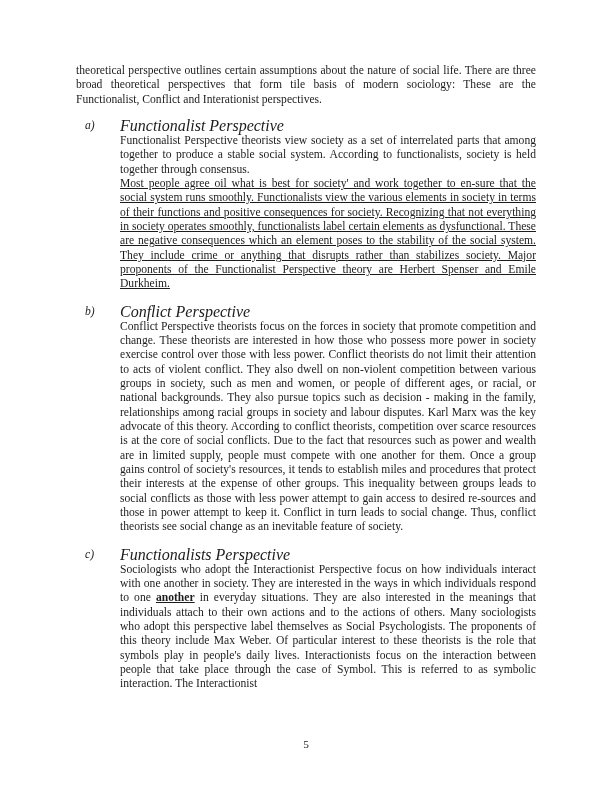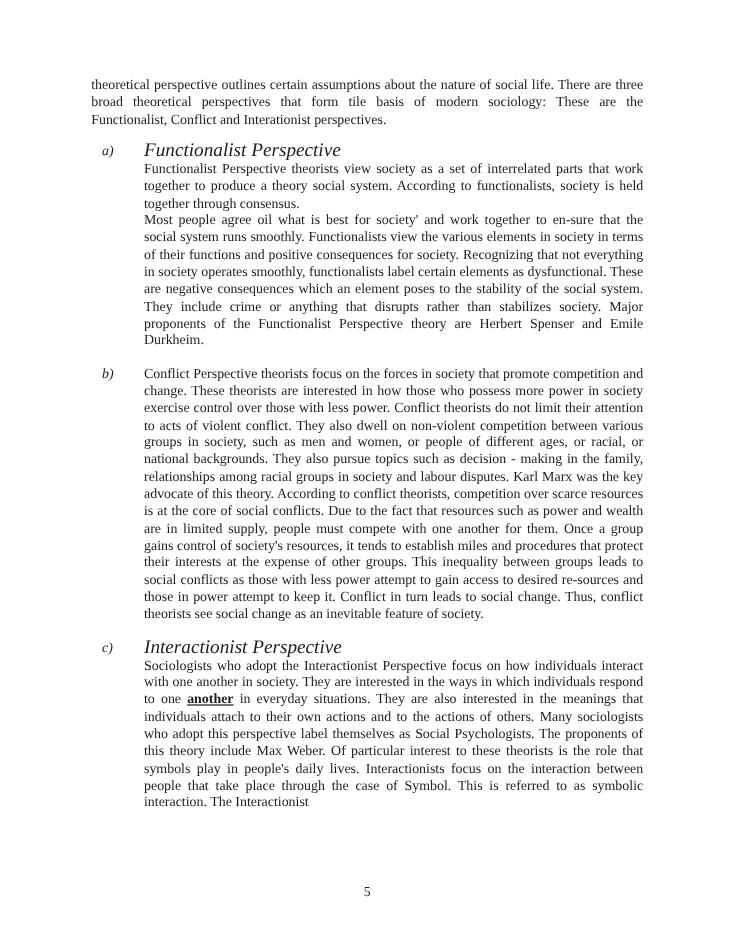--- a/index.html
+++ b/index.html
@@ -73,20 +73,21 @@
     margin: 0 0 0.5px 0;
     color: #1c1c1c;
   }
 
   .para {
     margin: 0;
   }
 
   .para + .para {
     margin-top: 0;
+    text-decoration: underline;
   }
 
   b, .b { font-weight: bold; text-decoration: underline; }
 
   .page-number {
     position: absolute;
     left: 0;
     top: 737px;
     width: 612px;
     text-align: center;
@@ -101,32 +102,33 @@
 
 <div class="page">
 
   <div class="content">
 
     <p class="intro">theoretical perspective outlines certain assumptions about the nature of social life. There are three broad theoretical perspectives that form tile basis of modern sociology: These are the Functionalist, Conflict and Interationist perspectives.</p>
 
     <div class="item">
       <span class="marker">a)</span>
       <p class="heading">Functionalist Perspective</p>
-      <p class="para">Functionalist Perspective theorists view society as a set of interrelated parts  that work together to produce a theory social system. According to functionalists, society is held together through consensus.</p>
+      <p class="para">Functionalist Perspective theorists view society as a set of interrelated parts  that among together to produce a stable social system. According to functionalists, society is held together through consensus.</p>
       <p class="para">Most people agree oil what is best for society' and work together to en-sure that the social system runs smoothly. Functionalists view the various elements in society in terms of their functions and positive consequences for society. Recognizing that not everything in society operates smoothly, functionalists label certain elements as dysfunctional. These are negative consequences which an element poses to the stability of the social system. They include crime or anything that disrupts rather than stabilizes society. Major proponents of the  Functionalist Perspective theory are Herbert Spenser and Emile Durkheim.</p>
     </div>
 
     <div class="item">
       <span class="marker">b)</span>
+      <p class="heading">Conflict Perspective</p>
       <p class="para">Conflict Perspective theorists  focus on the forces in society that promote competition and change. These theorists are interested in how those who possess more power in society exercise control over those with less power. Conflict theorists do not limit their attention to acts of violent conflict. They also dwell on non-violent competition between various groups in society, such as men and women, or people of different ages, or racial, or national backgrounds. They also pursue topics such as decision - making in the family, relationships among racial groups in society and labour disputes. Karl Marx was the key advocate of this theory. According to conflict theorists, competition over scarce resources is at the core of  social conflicts. Due to the fact that resources such as power and wealth are in limited supply, people must  compete with one another for them. Once a group gains control of society's resources, it tends to establish  miles  and procedures that protect their interests at the expense of other groups.  This inequality between groups leads to social conflicts as those with  less  power attempt to gain access to desired re-sources and those in power attempt to keep it. Conflict in turn leads to social change. Thus, conflict theorists see social change as an inevitable feature of society.</p>
     </div>
 
     <div class="item">
       <span class="marker">c)</span>
-      <p class="heading">Interactionist Perspective</p>
+      <p class="heading">Functionalists Perspective</p>
       <p class="para"><span>Sociologists who adopt the Interactionist Perspective focus on how individuals interact with one another in society. They are interested in the ways in which individuals respond to one </span><b>another</b><span> in everyday situations. They are also interested in the meanings that individuals attach to their own actions and to the actions of others. Many sociologists who adopt this perspective label themselves as Social Psychologists. The proponents of this theory include Max Weber. Of particular interest to these theorists is the role that symbols play in people's daily lives. Interactionists focus on the interaction between people that take place through the case of Symbol. This is referred to as symbolic interaction. The Interactionist</span></p>
     </div>
 
   </div>
 
   <div class="page-number">5</div>
 
 </div>
 
 </body></html>

